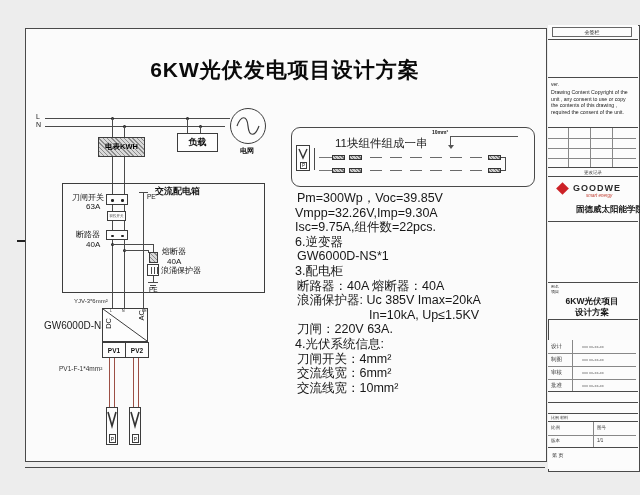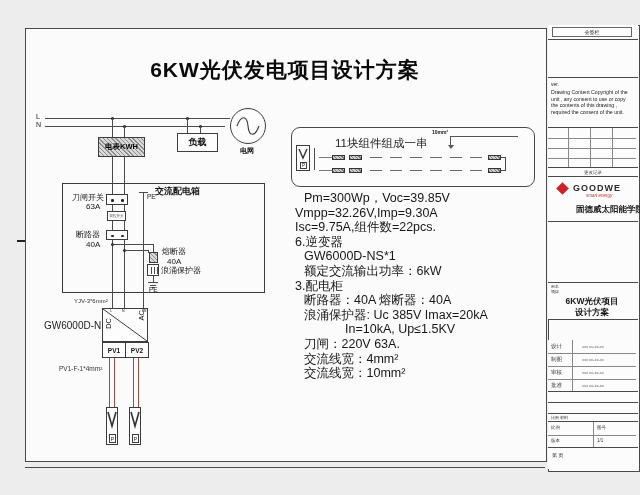--- a/index.html
+++ b/index.html
@@ -10,21 +10,21 @@
   .hl{position:absolute;background:#4a4a4a;height:1px;}
   .vl{position:absolute;background:#4a4a4a;width:1px;}
   .dot{position:absolute;width:3px;height:3px;border-radius:50%;background:#222;}
   .bx{position:absolute;border:1px solid #3c3c3c;background:#fdfdfd;box-sizing:border-box;}
   .hatch{background:repeating-linear-gradient(45deg,#8d8d8d 0 1px,#d9d9d9 1px 3px);}
   .lbl{position:absolute;white-space:nowrap;color:#151515;}
   .c{display:flex;align-items:center;justify-content:center;text-align:center;}
   .title{position:absolute;left:25px;top:56px;width:520px;text-align:center;font-size:21px;font-weight:bold;letter-spacing:1px;color:#0a0a0a;}
   .notes{position:absolute;left:295px;top:191px;width:250px;font-size:12.5px;line-height:14.6px;color:#171717;}
   .nl{white-space:nowrap;}
-  .i0{margin-left:0;} .i1{margin-left:9px;} .i3{margin-left:50px;}
+  .i0{margin-left:0;} .i1{margin-left:2px;} .i3{margin-left:74px;}
   .vert{writing-mode:vertical-rl;transform:rotate(180deg);}
   .tiny{font-size:4px;line-height:4.5px;color:#333;}
   .sb-cell{position:absolute;left:548px;width:90px;border-bottom:1px solid #4a4a4a;box-sizing:border-box;background:#fcfcfc;}
   .sb-txt{color:#222;}
   .dash{position:absolute;height:1px;background:#6a6a6a;}
   .blk{position:absolute;width:13px;height:5px;border:1px solid #333;box-sizing:border-box;background:repeating-linear-gradient(45deg,#777 0 1px,#ccc 1px 2.5px);}
   svg{display:block;}
 </style>
 </head>
 <body>
@@ -194,27 +194,28 @@
   <div class="vl" style="left:505px;top:157px;height:14px;"></div>
   <div class="hl" style="left:501px;top:157px;width:5px;"></div>
   <div class="hl" style="left:501px;top:170px;width:5px;"></div>
 
   <div class="notes">
     <div class="nl i1">Pm=300Wp，Voc=39.85V</div>
     <div class="nl i0">Vmpp=32.26V,Imp=9.30A</div>
     <div class="nl i0">Isc=9.75A,组件数=22pcs.</div>
     <div class="nl i0">6.逆变器</div>
     <div class="nl i1">GW6000D-NS*1</div>
-    <div class="nl i1">额定交流输出功率：6kW</div>
     <div class="nl i0">3.配电柜</div>
     <div class="nl i1">断路器：40A  熔断器：40A</div>
     <div class="nl i1">浪涌保护器: Uc 385V Imax=20kA</div>
     <div class="nl i3">In=10kA, Up≤1.5KV</div>
     <div class="nl i1">刀闸：220V 63A.</div>
-    <div class="nl i1">交流线宽：4mm²</div>
+    <div class="nl i0">4.光伏系统信息:</div>
+    <div class="nl i1">刀闸开关：4mm²</div>
+    <div class="nl i1">交流线宽：6mm²</div>
     <div class="nl i1">交流线宽：10mm²</div>
   </div>
 
   <div class="frame" style="left:548px;top:25px;width:90px;height:445px;"></div>
 
   <div class="sb-cell" style="top:25px;height:15px;">
     <div class="abs c" style="left:4px;top:2px;width:80px;height:10px;border:1px solid #666;box-sizing:border-box;font-size:5px;">会签栏</div>
   </div>
   <div class="sb-cell" style="top:40px;height:38px;"></div>
   <div class="sb-cell" style="top:78px;height:50px;">

